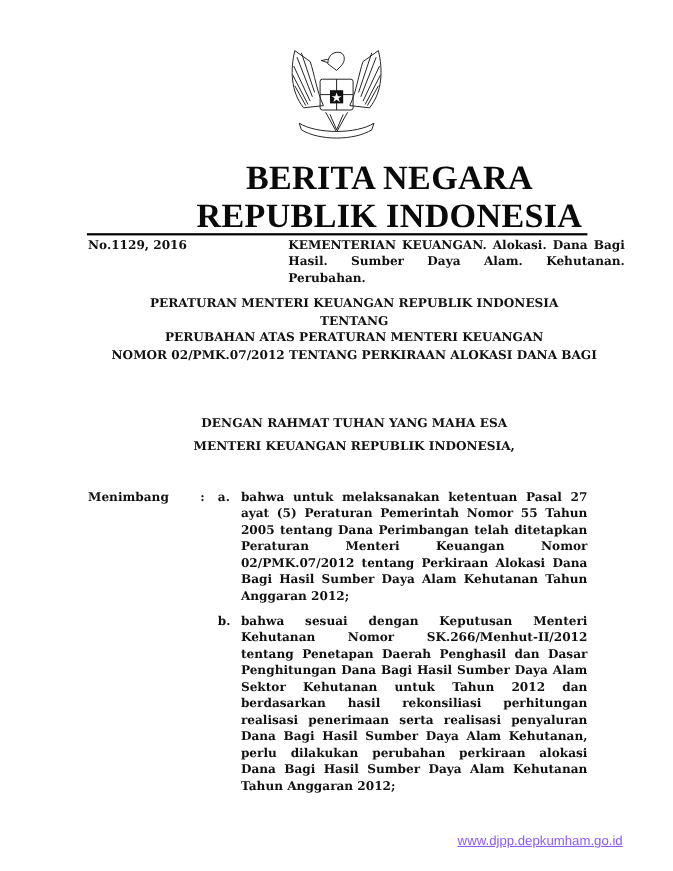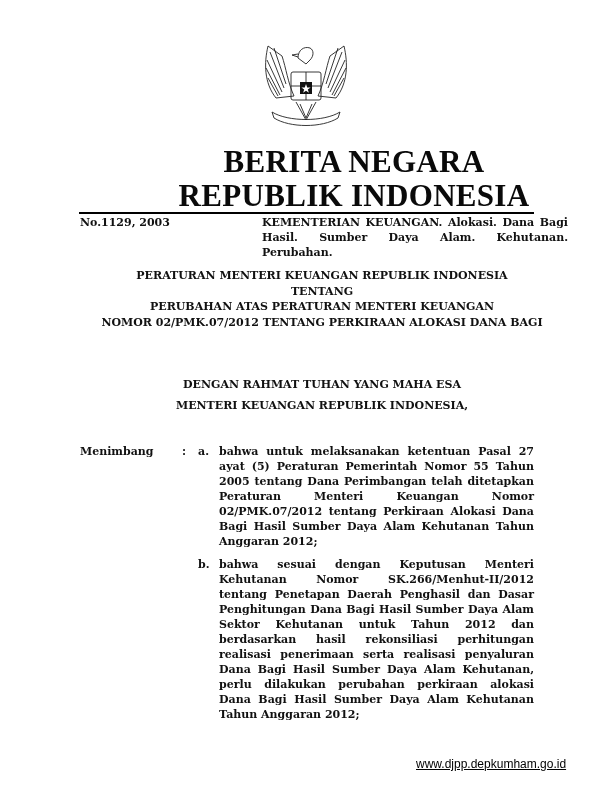--- a/index.html
+++ b/index.html
@@ -112,21 +112,21 @@
       text-align: justify;
     }
     .item-a { top: 444px; }
     .item-b { top: 557px; }
     .footer-link {
       position: absolute;
       left: 416px;
       top: 757px;
       font-family: "Liberation Sans", sans-serif;
       font-size: 12px;
-      color: #000000;
+      color: #8b5cf6;
       text-decoration: underline;
     }
   </style>
 </head>
 <body>
 
 <svg class="emblem" viewBox="0 0 96 98" xmlns="http://www.w3.org/2000/svg">
   <g fill="none" stroke="#222" stroke-width="0.9">
 
     <path d="M10 8 C6 25 6 45 18 60 L36 58 C30 45 28 30 24 18 Z"></path>
@@ -150,21 +150,21 @@
 
   <rect x="42" y="44" width="12" height="12" fill="#111"></rect>
   <polygon points="48,46 49.2,49.4 52.6,49.4 49.8,51.4 50.9,54.7 48,52.7 45.1,54.7 46.2,51.4 43.4,49.4 46.8,49.4" fill="#fff"></polygon>
 </svg>
 
 <h1 class="title l1">BERITA NEGARA</h1>
 <h1 class="title l2">REPUBLIK INDONESIA</h1>
 
 <div class="rule"></div>
 
-<div class="no">No.1129, 2003</div>
+<div class="no">No.1129, 2016</div>
 <div class="subject">KEMENTERIAN KEUANGAN. Alokasi. Dana Bagi Hasil. Sumber Daya Alam. Kehutanan. Perubahan.</div>
 
 <div class="center-block cb1">
   <div>PERATURAN MENTERI KEUANGAN REPUBLIK INDONESIA</div>
   <div>TENTANG</div>
   <div>PERUBAHAN ATAS PERATURAN MENTERI KEUANGAN</div>
   <div>NOMOR 02/PMK.07/2012 TENTANG PERKIRAAN ALOKASI DANA BAGI</div>
 </div>
 
 <div class="center-block cb2">

